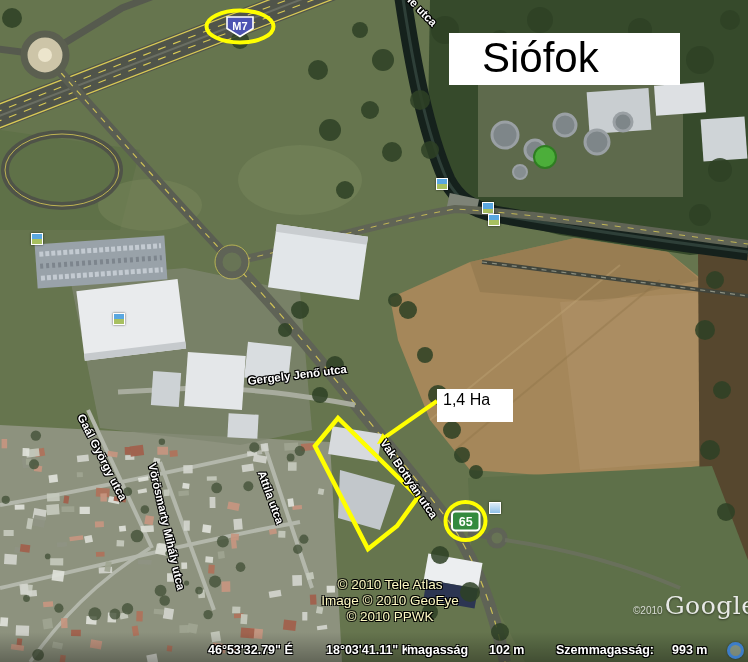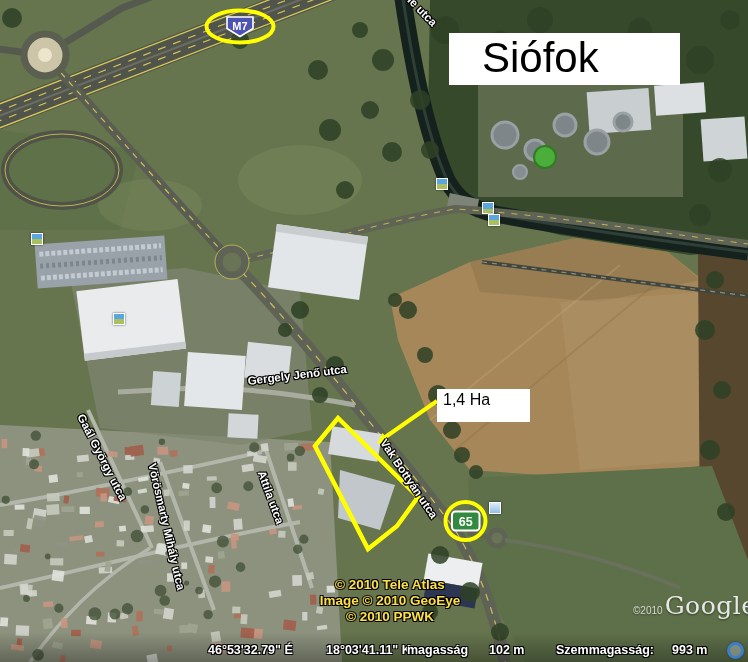--- a/index.html
+++ b/index.html
@@ -8,35 +8,35 @@
   #bg, #anno{position:absolute;left:0;top:0;}
   #bg{z-index:0;}
   #vignette{position:absolute;left:0;bottom:0;width:748px;height:30px;z-index:2;
             background:linear-gradient(to top, rgba(0,0,0,.30), rgba(0,0,0,0));pointer-events:none;}
   #anno{z-index:3;}
   .ov{position:absolute;z-index:4;}
 
   
   .title-box{left:449px;top:33px;width:231px;height:52px;background:#fff;color:#000;
              font-size:42px;line-height:50px;padding-left:33px;box-sizing:border-box;}
-  .area-box{left:437px;top:389px;width:93px;height:33px;background:#fff;color:#000;
+  .area-box{left:437px;top:389px;width:76px;height:33px;background:#fff;color:#000;
             font-size:16px;padding:2px 0 0 6px;box-sizing:border-box;}
 
   
   .maplbl{position:absolute;z-index:4;color:#fff;font-weight:bold;font-size:11.5px;white-space:nowrap;
           text-shadow:-1px -1px 0 #000,1px -1px 0 #000,-1px 1px 0 #000,1px 1px 0 #000,0 1px 0 #000,0 -1px 0 #000;
           transform-origin:0 0;}
   .lbl-gergely{left:247px;top:375px;transform:rotate(-7deg);}
   .lbl-vak{left:388px;top:437px;transform:rotate(56deg);}
   .lbl-attila{left:267px;top:469px;transform:rotate(70deg);}
   .lbl-gaal{left:86px;top:412px;transform:rotate(63deg);}
   .lbl-voros{left:158px;top:462px;transform:rotate(77deg);}
   .lbl-top{left:414px;top:-6px;transform:rotate(46deg);}
 
-  .cright{left:250px;top:577px;width:280px;text-align:center;color:#fde047;font-weight:bold;
+  .cright{left:250px;top:577px;width:280px;text-align:center;color:#fef9c3;font-weight:normal;
           font-size:13.5px;line-height:16px;
           text-shadow:-1px -1px 0 #000,1px -1px 0 #000,-1px 1px 0 #000,1px 1px 0 #000;}
   .status{top:643px;color:#fff;font-weight:bold;font-size:12.5px;white-space:nowrap;
           text-shadow:-1px -1px 0 #000,1px -1px 0 #000,-1px 1px 0 #000,1px 1px 0 #000;}
   .st-lat{left:208px;} .st-lon{left:326px;} .st-ellbl{left:407px;} .st-elval{left:489px;}
   .st-eyelbl{left:556px;} .st-eyeval{left:672px;}
 
   .glogo{left:633px;top:591px;display:flex;align-items:baseline;color:rgba(255,255,255,.88);
          text-shadow:0 1px 2px rgba(0,0,0,.5);}
   .glogo .gc{font-size:10px;margin-right:2px;opacity:.85;}

